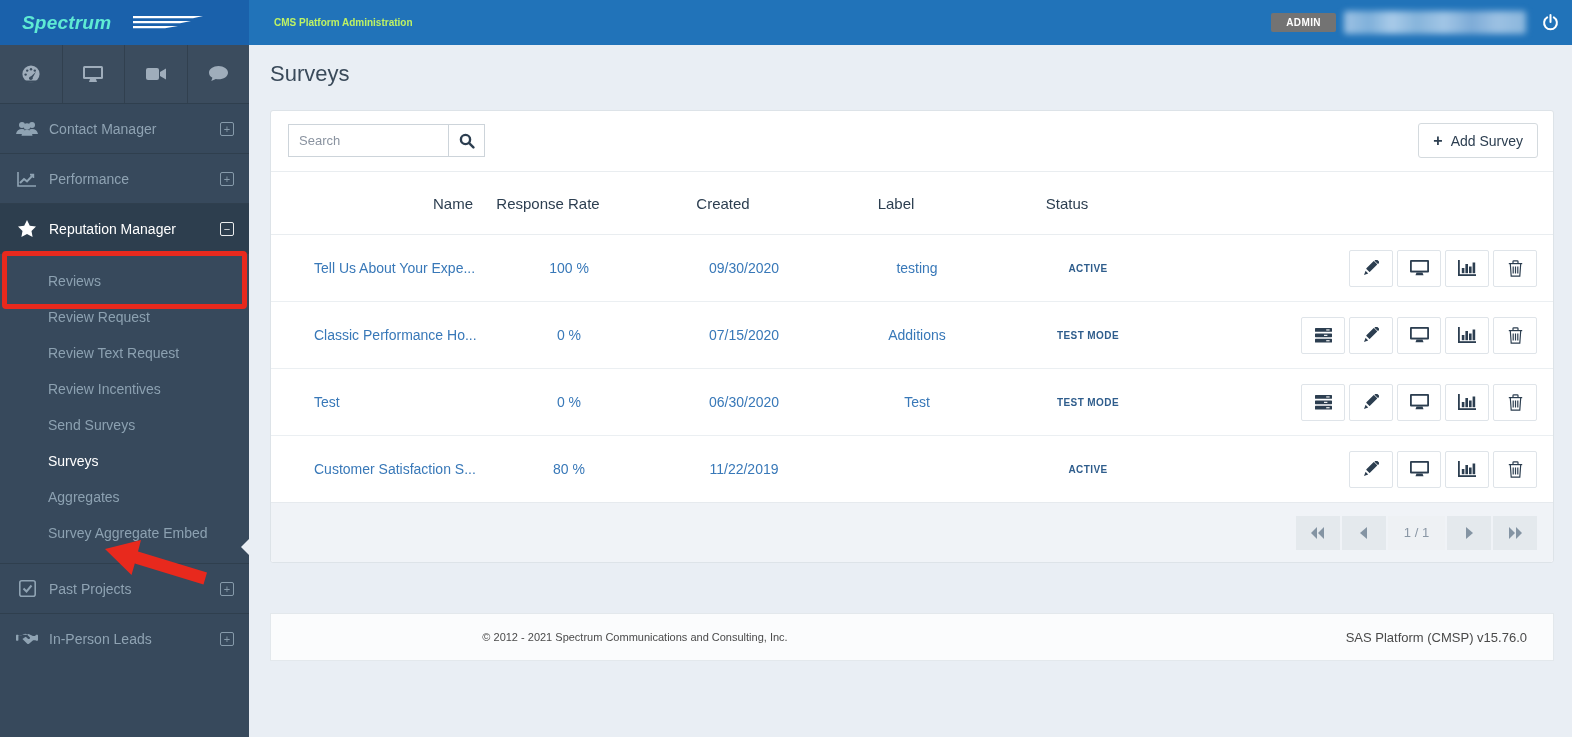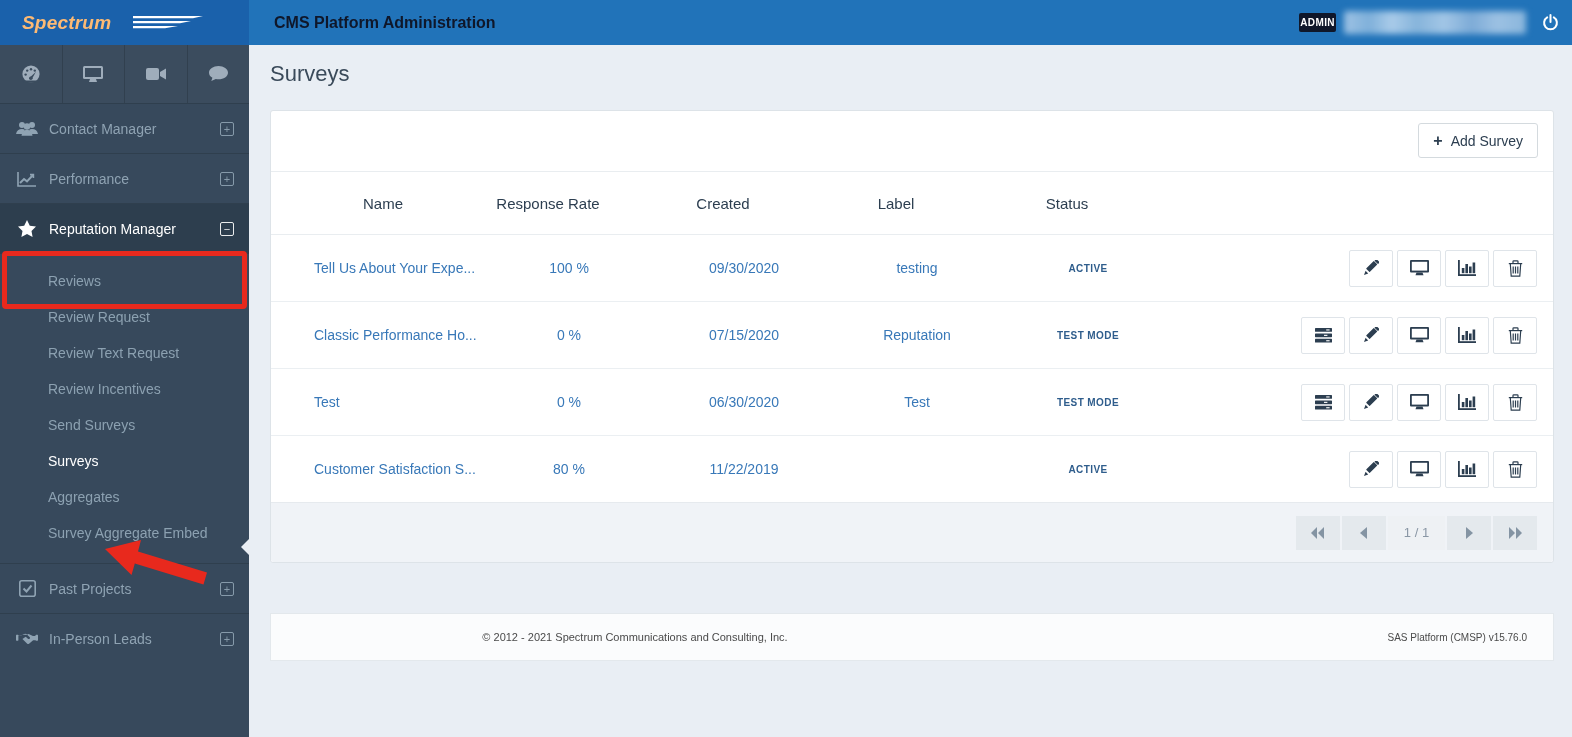--- a/index.html
+++ b/index.html
@@ -2,25 +2,25 @@
 <html><head>
 <meta charset="utf-8">
 <style>
   * { box-sizing: border-box; margin:0; padding:0; }
   html,body { width:1572px; height:737px; overflow:hidden; }
   body { font-family:"Liberation Sans", sans-serif; background:#e9eef4; position:relative; }
 
   
   .topbar { position:absolute; top:0; left:0; right:0; height:45px; background:#2173b9; z-index:10; }
   .logo-area { position:absolute; left:0; top:0; width:249px; height:45px; background:#1a61ab; display:flex; align-items:center; padding-left:22px; }
-  .brand { color:#fdba74; font-style:italic; font-weight:bold; font-size:19px; letter-spacing:0.2px; display:flex; align-items:center;gap:20px; }
+  .brand { color:#5eead4; font-style:italic; font-weight:bold; font-size:19px; letter-spacing:0.2px; display:flex; align-items:center;gap:20px; }
   .brand-lines { margin-left:2px; }
-  .topbar-title { position:absolute; left:274px; top:0; height:45px; display:flex; align-items:center; color:#0f172a; font-size:16px; font-weight:bold; }
+  .topbar-title { position:absolute; left:274px; top:0; height:45px; display:flex; align-items:center; color:#bef264; font-size:10px; font-weight:bold; }
   .topbar-right { position:absolute; right:12px; top:0; height:45px; display:flex; align-items:center; }
-  .admin-badge { background:#0f172a; color:#fff; font-size:10px; font-weight:bold; padding:4px 1px; border-radius:2px; letter-spacing:0.4px; margin-right:8px; }
+  .admin-badge { background:#737373; color:#fff; font-size:10px; font-weight:bold; padding:4px 15px; border-radius:2px; letter-spacing:0.4px; margin-right:8px; }
   .blur-name { width:182px; height:23px; border-radius:3px; margin-right:14px;
     background:linear-gradient(90deg,#9dc2e4 0%,#7fb0da 14%,#a9cbe9 26%,#86b4db 40%,#a2c6e6 55%,#7dabd7 70%,#9cc1e3 84%,#8ab6dc 100%);
     filter:blur(3px); }
   .power-btn { width:20px; height:20px; display:flex; align-items:center; justify-content:center; }
 
   
   .sidebar { position:absolute; top:45px; left:0; width:249px; bottom:0; background:#37495c; z-index:5; }
   .icon-row { height:58px; display:flex; background:#3b4c5e; }
   .icon-cell { flex:1; display:flex; align-items:center; justify-content:center; border-right:1px solid #31404f; color:#9fadbb; }
   .icon-cell:last-child { border-right:none; }
@@ -48,35 +48,35 @@
   .search-group { position:absolute; left:17px; top:13px; display:flex; }
   .search-input { width:160px; height:33px; border:1px solid #cdd4da; border-right:none; padding:0 10px; font-size:13px; color:#555; font-family:"Liberation Sans",sans-serif; outline:none; }
   .search-input::placeholder { color:#8a93a0; }
   .search-btn { width:37px; height:33px; border:1px solid #cdd4da; background:#fff; display:flex; align-items:center; justify-content:center; }
   .add-btn { position:absolute; right:15px; top:12px; height:35px; padding:0 14px; background:#fff; border:1px solid #d4dade; border-radius:3px; font-size:14px; color:#2c3e50; display:flex; align-items:center; gap:8px; font-family:"Liberation Sans",sans-serif; }
   .add-btn .plus { font-weight:bold; font-size:16px; }
 
   .tgrid { display:grid; grid-template-columns:180px 150px 200px 146px 196px 1fr; align-items:center; padding:0 16px 0 22px; }
   .thead { height:64px; border-top:1px solid #e9edf0; border-bottom:1px solid #e9edf0; font-size:15px; color:#2c3e50; }
   .thead .cell { text-align:center; }
-  .thead .cell:first-child { text-align:center; }
+  .thead .cell:first-child { text-align:right; }
   .trow { height:67px; border-bottom:1px solid #ebeff2; font-size:14px;padding-left:43px; }
   .trow .cell { text-align:center; color:#3878b8; }
   .trow .cell.name { text-align:left; }
   .trow .cell.status { font-size:10px; font-weight:bold; color:#2f5d8c; letter-spacing:0.4px; }
   .actions { display:flex; justify-content:flex-end; gap:4px; }
   .action-btn { width:44px; height:37px; background:#fff; border:1px solid #dfe4e9; border-radius:2px; display:flex; align-items:center; justify-content:center; color:#2c3e50; }
 
   .pagination-strip { position:absolute; bottom:0; left:0; right:0; height:60px; background:#f0f3f7; border-top:1px solid #e6eaee; display:flex; align-items:center; justify-content:flex-end; padding-right:16px; border-radius:0 0 3px 3px; }
   .pg-btn { height:34px; width:44px; background:#e4e9ed; display:flex; align-items:center; justify-content:center; color:#8494a3; margin-left:2px; }
   .pg-label { width:57px; background:#eef1f4; font-size:13px; color:#8a97a5; }
 
   .footer { position:absolute; left:21px; right:18px; top:568px; height:48px; background:#fbfcfd; border:1px solid #e3e8ec; }
   .copyright { position:absolute; left:364px; top:50%; transform:translate(-50%,-50%); font-size:11px; color:#4a4a4a; white-space:nowrap; }
-  .version { position:absolute; right:26px; top:50%; transform:translateY(-50%); font-size:10px; color:#4a4a4a; }
+  .version { position:absolute; right:26px; top:50%; transform:translateY(-50%); font-size:13px; color:#4a4a4a; }
 </style>
 </head>
 <body>
 
 <div class="topbar">
   <div class="logo-area">
     <span class="brand">
         <span>Spectrum</span>
         <svg class="brand-lines" width="72" height="16" viewBox="0 0 72 16">
           <g fill="#ffffff">
@@ -225,20 +225,31 @@
   <svg class="anno-arrow" width="118" height="62" viewBox="0 0 118 62">
     <polygon fill="#e8291d" points="7,15 43,6 40,17.5 109,38.5 105.5,50.5 36.8,29.5 33.5,41"></polygon>
   </svg>
 </div>
 
 <div class="main">
   <div class="page-title">Surveys</div>
 
   <div class="card">
     <div class="toolbar">
+      <div class="search-group">
+        <input class="search-input" placeholder="Search" style="">
+        <button class="search-btn">
+          <svg width="16" height="16" viewBox="0 0 16 16">
+              <g stroke="#2c3e50" stroke-width="2.4" fill="none">
+                <circle cx="6.5" cy="6.5" r="4.6"></circle>
+                <line x1="10.4" y1="10.4" x2="14.4" y2="14.4" stroke-linecap="round"></line>
+              </g>
+            </svg>
+        </button>
+      </div>
       <button class="add-btn">
           <span class="plus">+</span>
           <span>Add Survey</span>
         </button>
     </div>
 
     <div class="tgrid thead" id="thead">
         <div class="cell">Name</div>
         <div class="cell">Response Rate</div>
         <div class="cell">Created</div>
@@ -293,21 +304,21 @@
                   <path d="M5.2 6.4 v7.2 M7.5 6.4 v7.2 M9.8 6.4 v7.2"></path>
                 </g>
               </svg>
             </button>
           </div>
         </div>
         <div class="tgrid trow">
           <div class="cell name">Classic Performance Ho...</div>
           <div class="cell ">0 %</div>
           <div class="cell ">07/15/2020</div>
-          <div class="cell ">Reputation</div>
+          <div class="cell ">Additions</div>
           <div class="cell status">TEST MODE</div>
           <div class="actions">
             <button class="action-btn">
               <svg width="17" height="15" viewBox="0 0 17 15">
                 <g fill="#2c3e50">
                   <rect x="0" y="0" width="17" height="3.8" rx="0.6"></rect>
                   <rect x="0" y="5.4" width="17" height="3.8" rx="0.6"></rect>
                   <rect x="0" y="10.8" width="17" height="3.8" rx="0.6"></rect>
                 </g>
                 <g fill="#ffffff">

